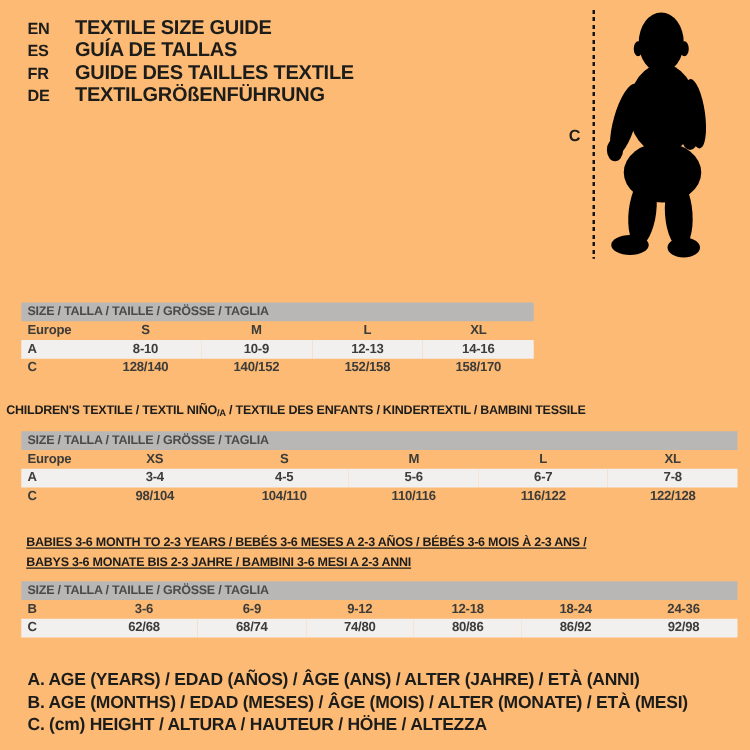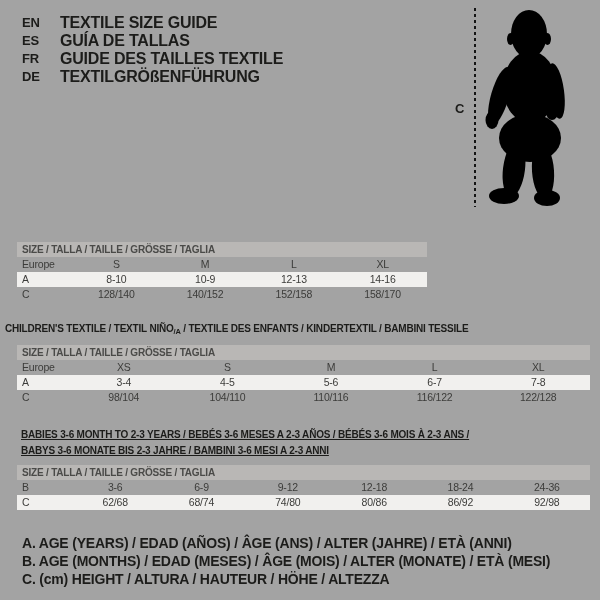--- a/index.html
+++ b/index.html
@@ -1,17 +1,17 @@
 <!DOCTYPE html>
 <html><head>
 <meta charset="utf-8">
 <style>
   html,body{margin:0;padding:0;}
   .canvas{
-    position:relative;width:600px;height:600px;background:#a3a3a3;overflow:hidden;
+    position:relative;width:600px;height:600px;background:#fdba74;overflow:hidden;
     font-family:"Liberation Sans","DejaVu Sans",sans-serif;color:#1c1c1a;
   }
   
   .lang-block{position:absolute;left:22px;top:14px;}
   .lang-row{display:flex;height:18px;line-height:18px;}
   .lang-code{width:38px;font-size:13px;font-weight:700;letter-spacing:-0.2px;}
   .lang-label{font-size:16px;font-weight:700;letter-spacing:-0.2px;white-space:nowrap;}
   
   .dash-line{position:absolute;left:474px;top:8px;width:2px;height:199px;
     background:repeating-linear-gradient(to bottom,#141414 0 3px,transparent 3px 6px);}
@@ -19,21 +19,21 @@
   .baby{position:absolute;left:480px;top:8px;}
   
   .tbl-title{position:absolute;font-size:10px;font-weight:700;letter-spacing:-0.2px;
     white-space:nowrap;line-height:14px;}
   .tbl-title .subscript{font-size:7.5px;vertical-align:-2px;}
   .tblwrap{position:absolute;}
   .size-bar{height:15px;line-height:15px;background:#b9b7b5;color:#4a4a48;
     padding-left:5px;font-size:10px;font-weight:700;letter-spacing:-0.2px;}
   .tblwrap table{width:100%;border-collapse:collapse;table-layout:fixed;}
   .tblwrap td{height:15px;padding:0;line-height:15px;text-align:center;
-    font-size:10.5px;font-weight:400;color:#3c3c3a;letter-spacing:-0.2px;white-space:nowrap;margin-left:12px;}
+    font-size:10.5px;font-weight:700;color:#3c3c3a;letter-spacing:-0.2px;white-space:nowrap;margin-left:12px;}
   .tblwrap td.lbl{text-align:left;padding-left:5px;}
   .tblwrap tr.alt{background:#f1f0ee;}
   col.c-lbl{width:55px;}
   
   .legend{position:absolute;left:22px;top:534px;}
   .legend-line{height:18px;line-height:18px;font-size:14px;font-weight:700;
     letter-spacing:-0.2px;white-space:nowrap;}
 </style>
 </head>
 <body>

